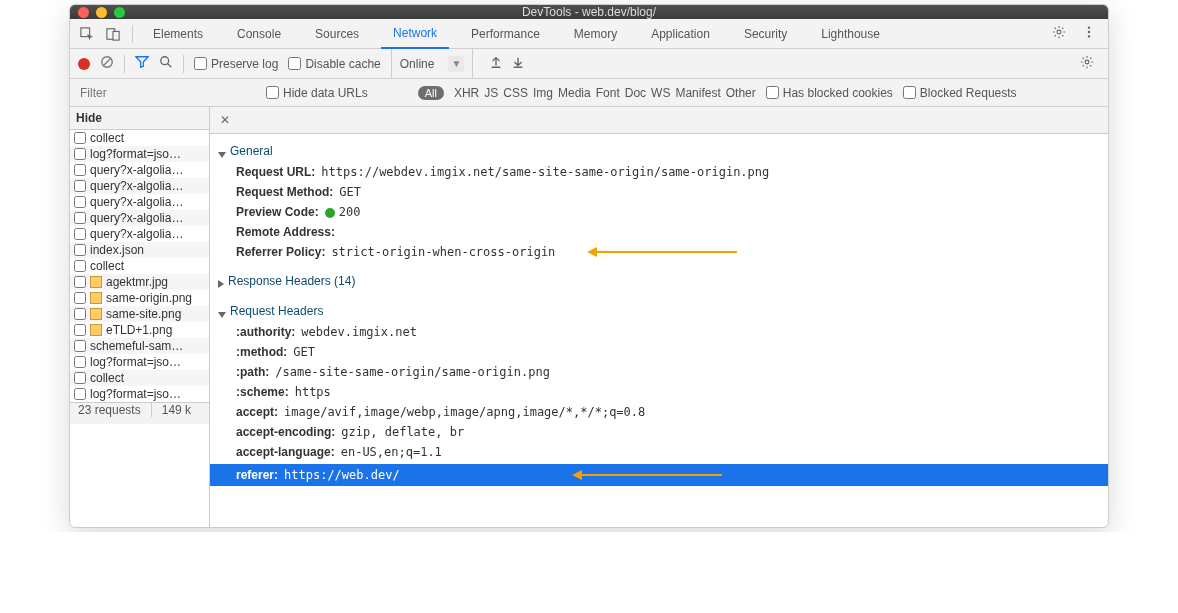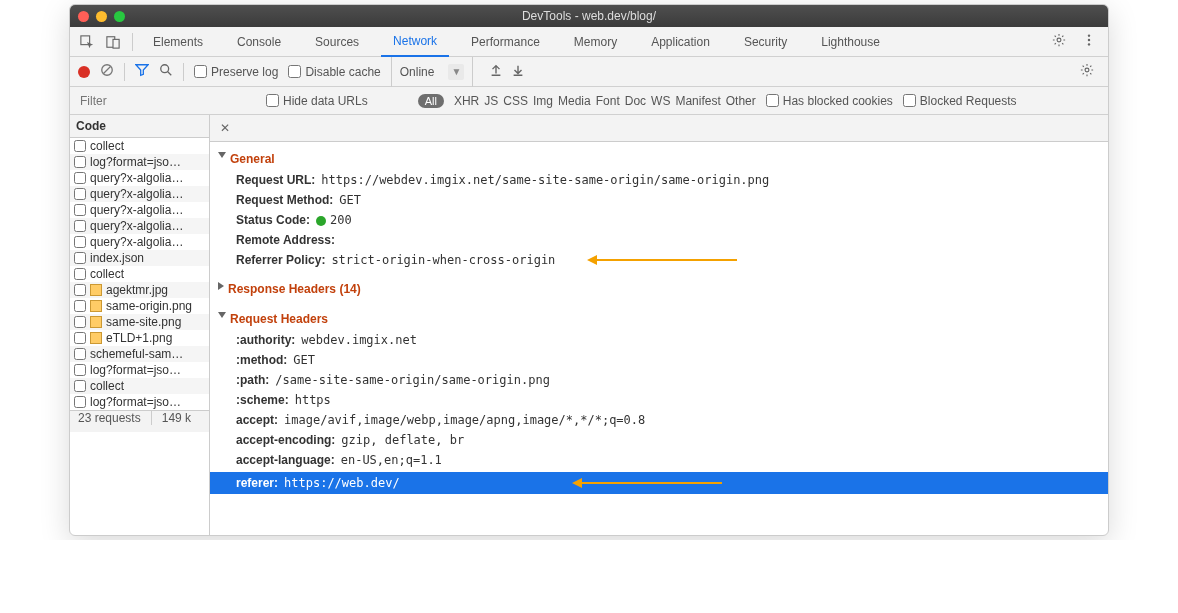--- a/index.html
+++ b/index.html
@@ -1,19 +1,19 @@
 <!DOCTYPE html>
 <html><head>
 <meta charset="utf-8">
 <style>
   * { box-sizing: border-box; margin: 0; padding: 0; }
   body { font-family: -apple-system, BlinkMacSystemFont, "Helvetica Neue", Arial, sans-serif; font-size: 12px; color: #333; background: #fff; }
   .window { width: 1040px; margin: 4px auto; border: 1px solid #ccc; border-radius: 6px; overflow: hidden; box-shadow: 0 8px 30px rgba(0,0,0,0.15); background: #fff; }
   
-  .titlebar { background: linear-gradient(#4f4f4f,#3b3b3b); height: 22px; display: flex; align-items: center; position: relative; padding: 0 8px; }
+  .titlebar { background: linear-gradient(#4f4f4f,#3b3b3b); height: 14px; display: flex; align-items: center; position: relative; padding: 0 8px; }
   .tl-dots { display: flex; gap: 7px; }
   .dot { width: 11px; height: 11px; border-radius: 50%; }
   .dot.red { background: #ff5f57; }
   .dot.yellow { background: #febc2e; }
   .dot.green { background: #28c840; }
   .tl-title { position: absolute; left: 0; right: 0; text-align: center; color: #ddd; font-size: 12px; }
 
   .tabbar { display: flex; align-items: center; height: 30px; border-bottom: 1px solid #d0d0d0; background: #f3f3f3; padding: 0 6px; gap: 4px; }
   .tabbar .iconbtn { width: 22px; height: 22px; display: flex; align-items: center; justify-content: center; color: #666; border-radius: 3px; }
   .tabbar .sep { width: 1px; height: 18px; background: #ccc; margin: 0 4px; }
@@ -50,21 +50,21 @@
   .file-icon.img { background: #fc6; border:1px solid #c93; }
   
   .detail { flex: 1; display: flex; flex-direction: column; }
   .dtabs { display: flex; align-items: center; height: 27px; border-bottom: 1px solid #ccc; background: #f3f3f3; padding: 0 4px; gap: 14px; }
   .dtabs .closex { color:#666; padding: 0 6px;}
   .dtabs .dt { padding: 0 4px; height:27px; display:flex;align-items:center; color:#555; }
   .dtabs .dt.active { color:#1a73e8; border-bottom: 2px solid #1a73e8; }
   
   .dcontent { overflow: auto; flex: 1; position: relative; }
   .section { padding: 6px 8px 2px 8px; }
-  .sect-h { font-weight: 700; color:#c2410c; padding: 4px 0; display:flex;align-items:flex-start;gap:4px;}
+  .sect-h { font-weight: 400; color:#0c4a6e; padding: 4px 0; display:flex;align-items:flex-end;gap:4px;}
   .tri { display:inline-block; width:0;height:0; }
   .tri.open { border-left:4px solid transparent;border-right:4px solid transparent;border-top:6px solid #666; }
   .tri.closed { border-top:4px solid transparent;border-bottom:4px solid transparent;border-left:6px solid #666; }
   .kv { padding: 3px 0 3px 18px; display:flex; gap:6px; align-items: baseline;}
   .kv .k { font-weight: 600; color:#333; }
   .kv .v { font-family: Menlo, Consolas, monospace; color:#333; font-size: 12px; }
   .status-dot { display:inline-block;width:10px;height:10px;border-radius:50%;background:#2ba62b;margin-right:4px;vertical-align:middle;}
   
   .hl-row { background: #1a73e8; color: #fff; padding: 4px 8px 4px 26px; display:flex;gap:6px;align-items:baseline; }
   .hl-row .k { font-weight:600; }
@@ -207,21 +207,21 @@
         <span>Has blocked cookies</span>
       </label>
     <label class="chk">
         <input type="checkbox" style="">
         <span>Blocked Requests</span>
       </label>
   </div>
 
   <div class="main">
     <div class="sidebar">
-      <div class="sb-header">Code</div>
+      <div class="sb-header">Hide</div>
       <div class="sb-list" id="sb-list">
           <div class="sb-row">
             <input type="checkbox" style="">
             <span>collect</span>
           </div>
           <div class="sb-row alt">
             <input type="checkbox" style="">
             <span>log?format=jso…</span>
           </div>
           <div class="sb-row">
@@ -309,21 +309,21 @@
             </div>
           <div class="kv">
               <span class="k">Request URL:</span>
               <span class="v">https://webdev.imgix.net/same-site-same-origin/same-origin.png</span>
             </div>
           <div class="kv">
               <span class="k">Request Method:</span>
               <span class="v">GET</span>
             </div>
           <div class="kv">
-              <span class="k">Status Code:</span>
+              <span class="k">Preview Code:</span>
               <span class="v"><span class="status-dot"></span><span>200</span></span>
             </div>
           <div class="kv">
               <span class="k">Remote Address:</span>
             </div>
           <div class="kv" style="align-items:center;">
             <span class="k">Referrer Policy:</span>
             <span class="v">strict-origin-when-cross-origin</span>
             <div style="width:30px;"></div>
             <div class="arrow"></div>

